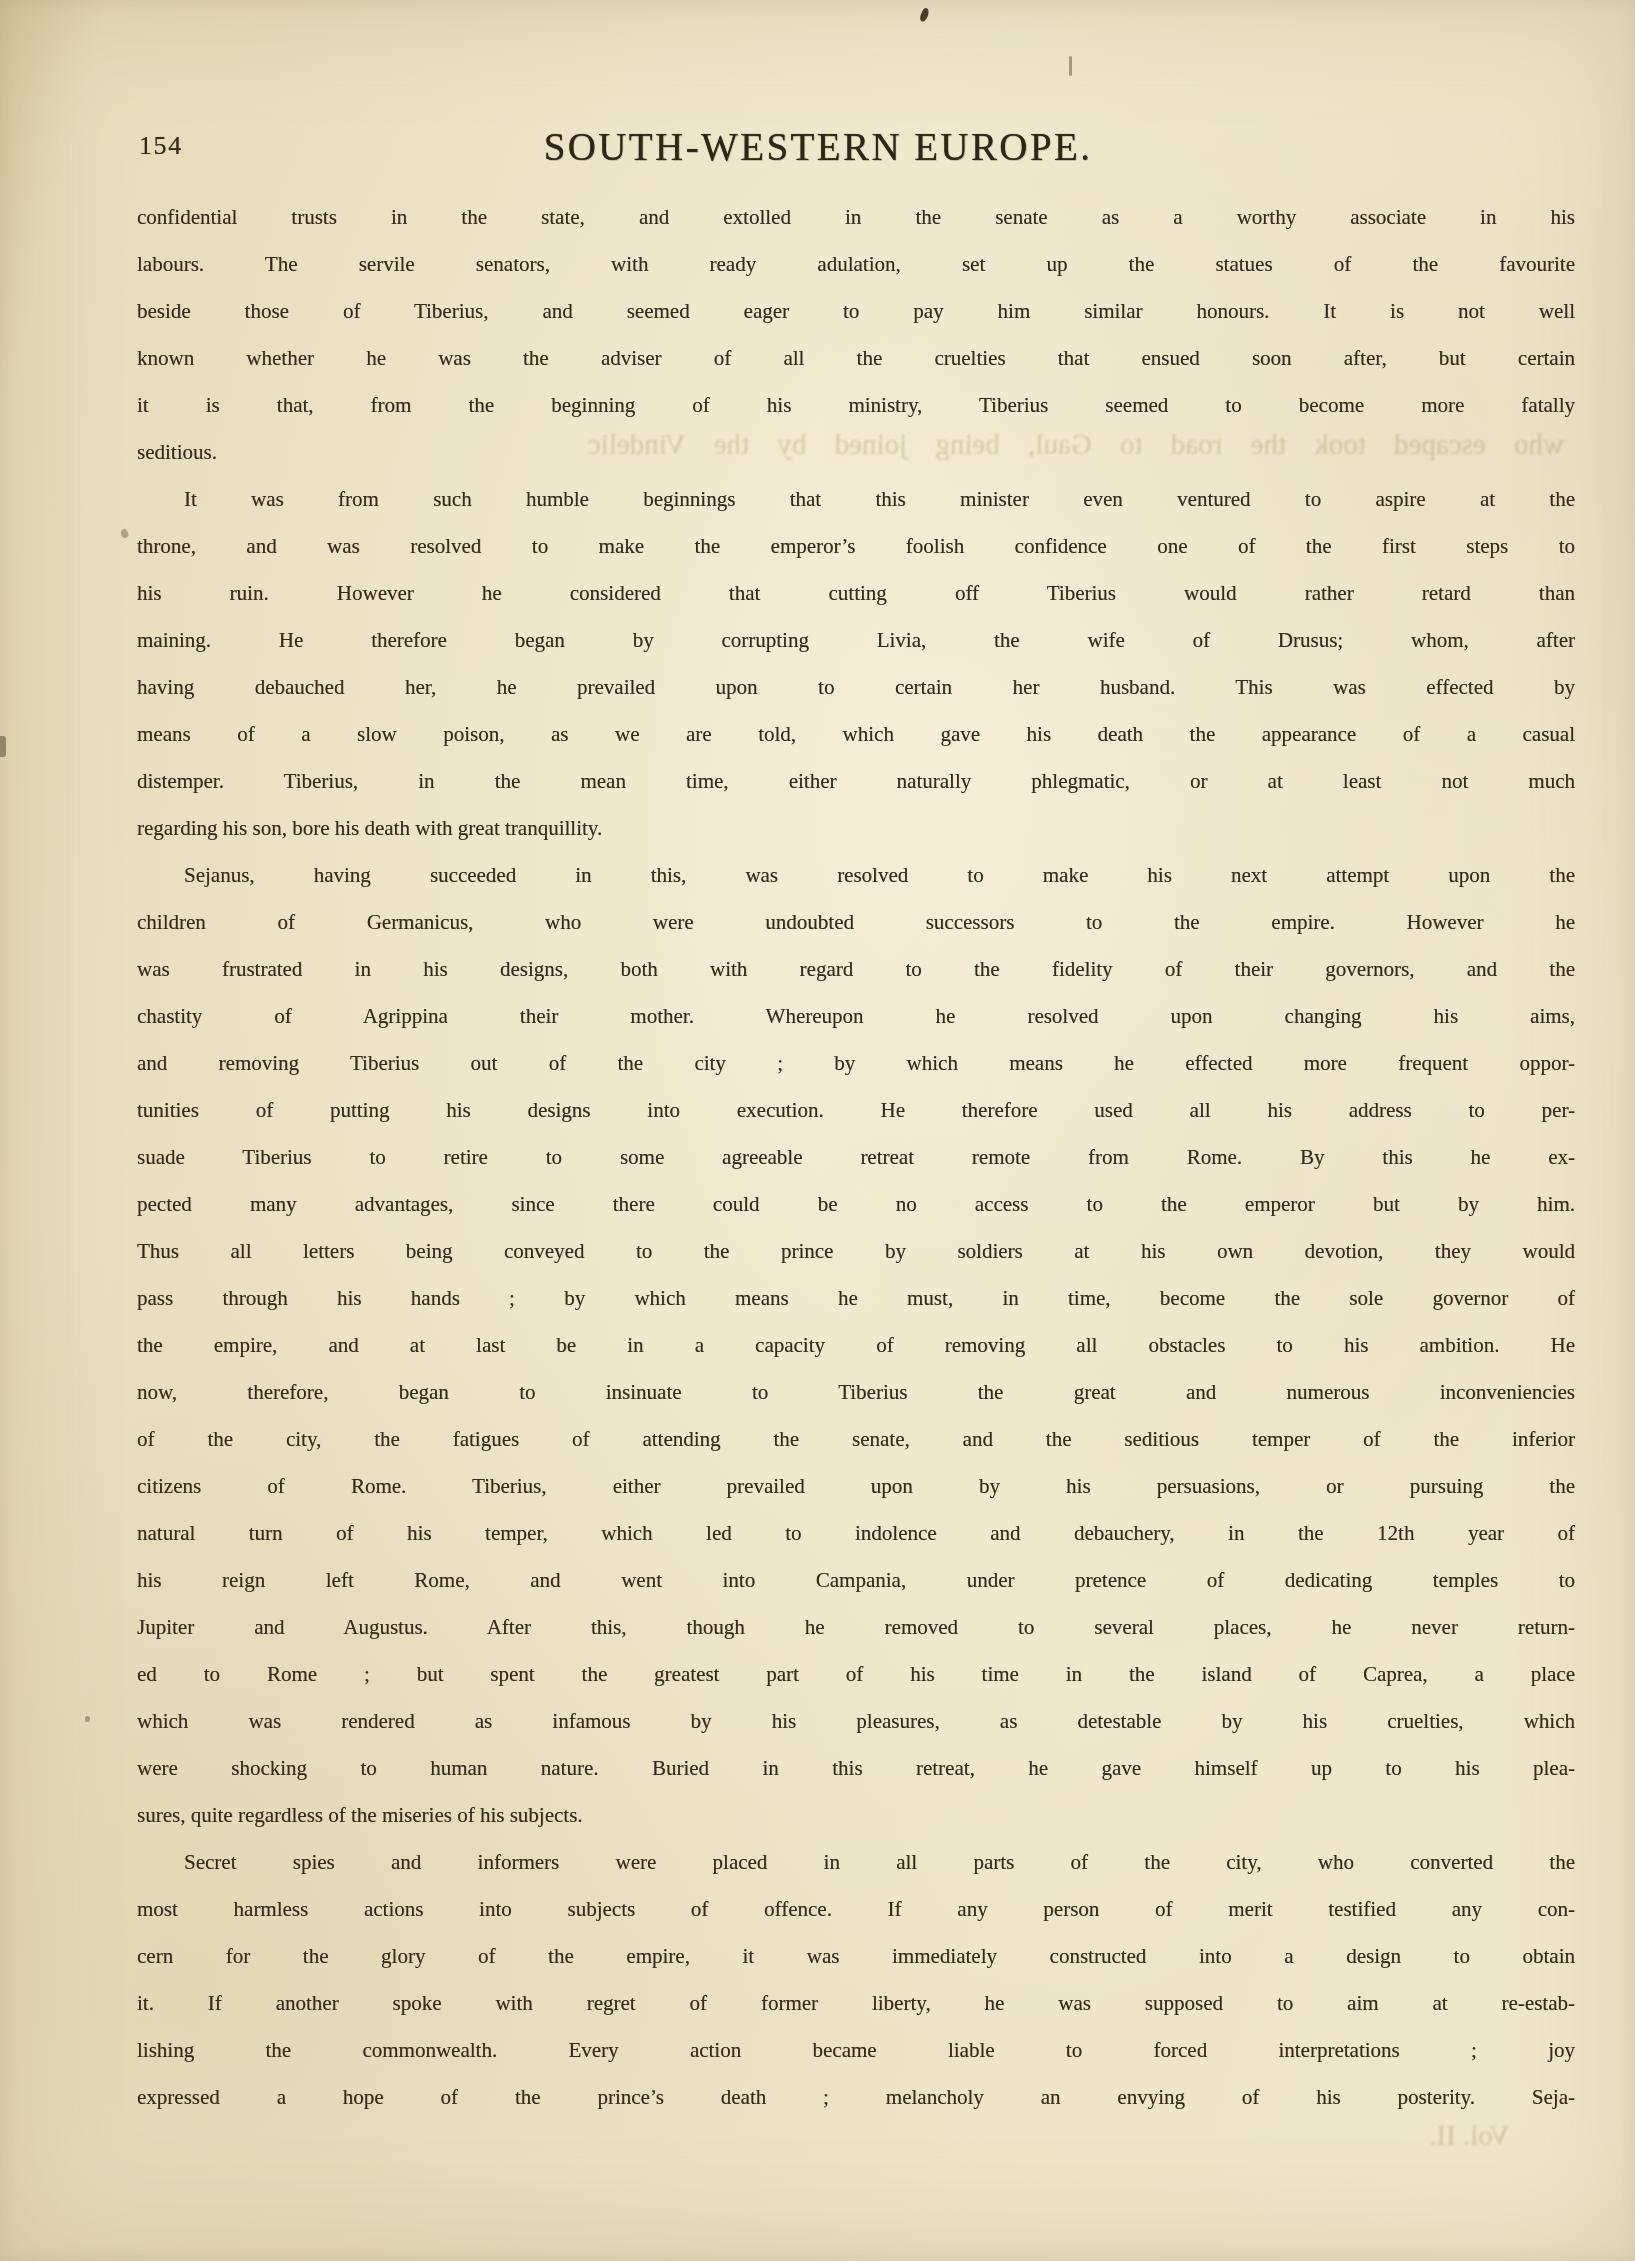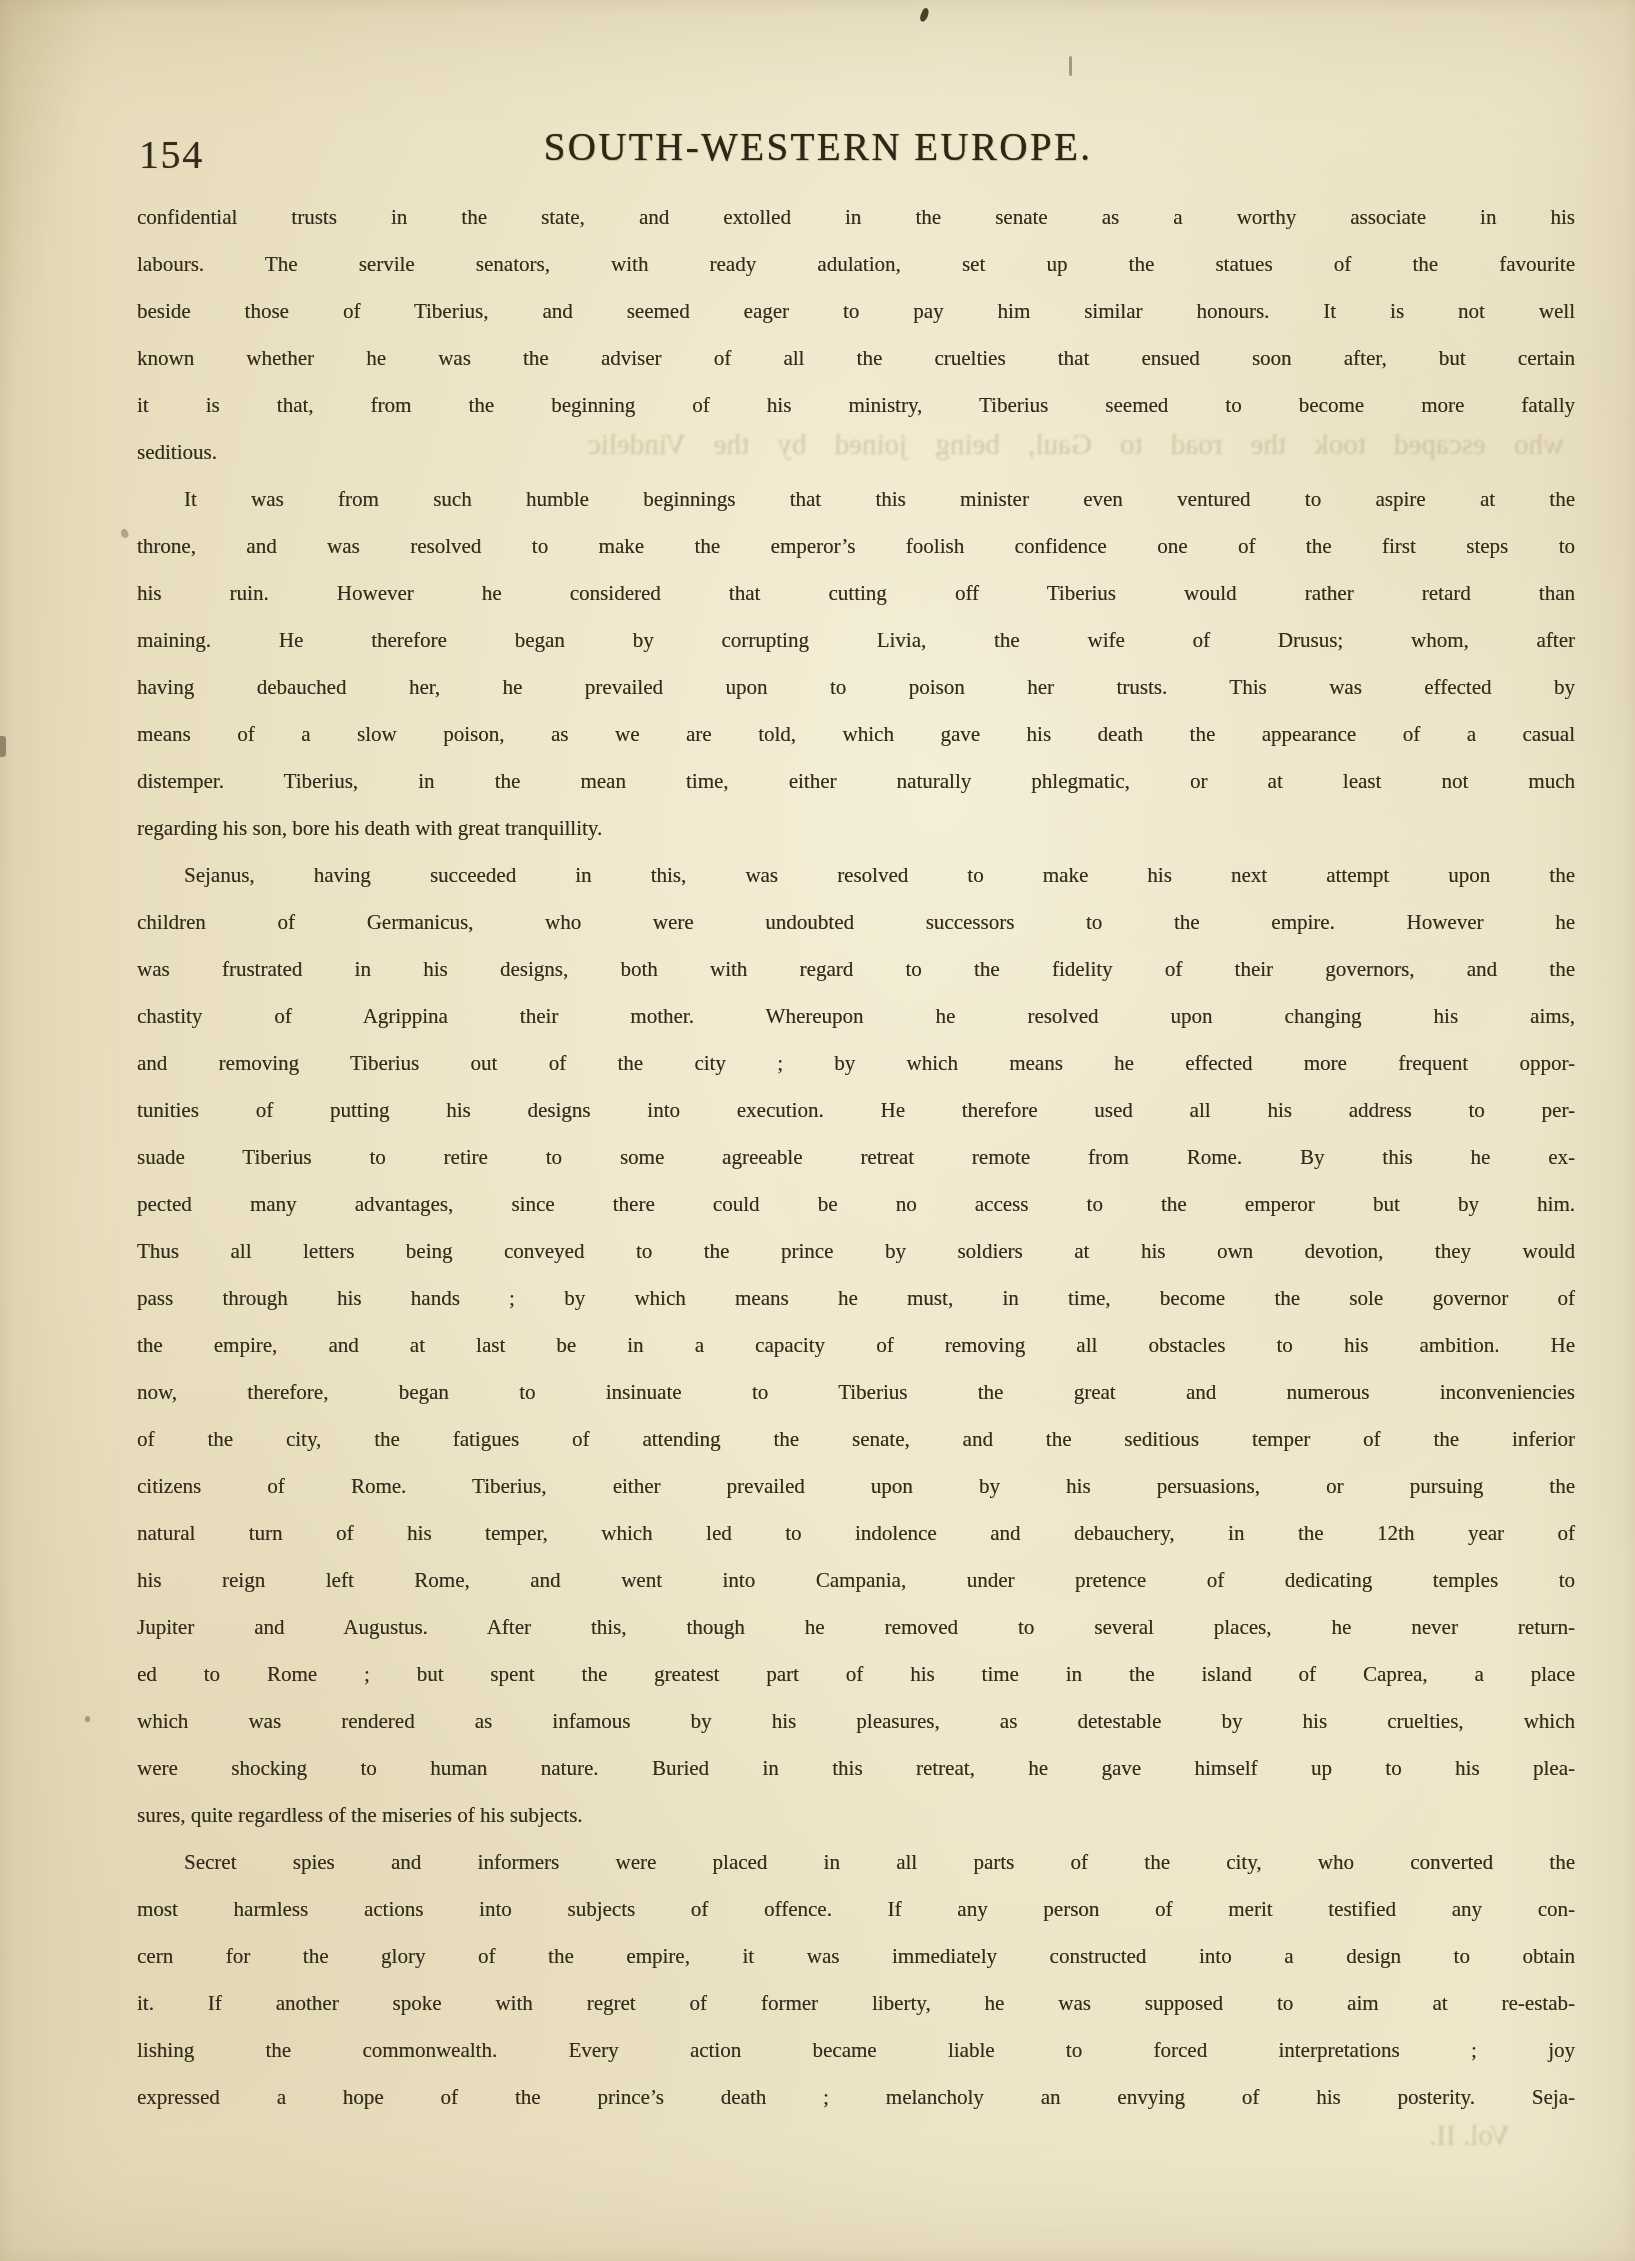--- a/index.html
+++ b/index.html
@@ -11,21 +11,21 @@
     background:
       radial-gradient(ellipse at 58% 35%, rgba(255,252,238,.45), rgba(255,252,238,0) 62%),
       radial-gradient(circle at 86% 20%, rgba(186,166,116,.14), rgba(186,166,116,0) 26%),
       radial-gradient(circle at 78% 52%, rgba(186,166,116,.10), rgba(186,166,116,0) 30%),
       radial-gradient(circle at 12% 88%, rgba(170,150,100,.12), rgba(170,150,100,0) 32%),
       linear-gradient(104deg, #d8cda6 0%, #e7ddbc 5%, var(--paper,#ece3c4) 45%, #efe7cb 100%);
     box-shadow: inset 0 0 122px rgba(138,115,68,.22), inset 0 0 16.3px rgba(138,115,68,.14);
   }
   .pagenum{
     position:absolute;left:139px;top:131px;
-    font-size:40px;color:var(--ink,#342b1b);
+    font-size:26px;color:var(--ink,#342b1b);
     text-shadow:0 0 0.8px rgba(52,43,27,.65);
     letter-spacing:1.6px;
   }
   .title{
     position:absolute;left:0;right:0;top:124px;
     text-align:center;
     font-size:39px;color:#2e2716;
     letter-spacing:2.4px;
     text-shadow:0 0 0.8px rgba(46,39,22,.8), 0.8px 0.8px 0 rgba(46,39,22,.18);
   }
@@ -82,21 +82,21 @@
         <div class="line">beside those of Tiberius, and seemed eager to pay him similar honours.  It is not well</div>
         <div class="line">known whether he was the adviser of all the cruelties that ensued soon after, but certain</div>
         <div class="line">it is that, from the beginning of his ministry, Tiberius seemed to become more fatally</div>
         <div class="line last">seditious.</div>
       </div>
       <div class="para indent">
         <div class="line">It was from such humble beginnings that this minister even ventured to aspire at the</div>
         <div class="line">throne, and was resolved to make the emperor’s foolish confidence one of the first steps to</div>
         <div class="line">his ruin.  However he considered that cutting off Tiberius would rather retard than</div>
         <div class="line">maining.  He therefore began by corrupting Livia, the wife of Drusus; whom, after</div>
-        <div class="line">having debauched her, he prevailed upon to poison her trusts.  This was effected by</div>
+        <div class="line">having debauched her, he prevailed upon to certain her husband.  This was effected by</div>
         <div class="line">means of a slow poison, as we are told, which gave his death the appearance of a casual</div>
         <div class="line">distemper.  Tiberius, in the mean time, either naturally phlegmatic, or at least not much</div>
         <div class="line last">regarding his son, bore his death with great tranquillity.</div>
       </div>
       <div class="para indent">
         <div class="line">Sejanus, having succeeded in this, was resolved to make his next attempt upon the</div>
         <div class="line">children of Germanicus, who were undoubted successors to the empire.  However he</div>
         <div class="line">was frustrated in his designs, both with regard to the fidelity of their governors, and the</div>
         <div class="line">chastity of Agrippina their mother.  Whereupon he resolved upon changing his aims,</div>
         <div class="line">and removing Tiberius out of the city ; by which means he effected more frequent oppor-</div>

